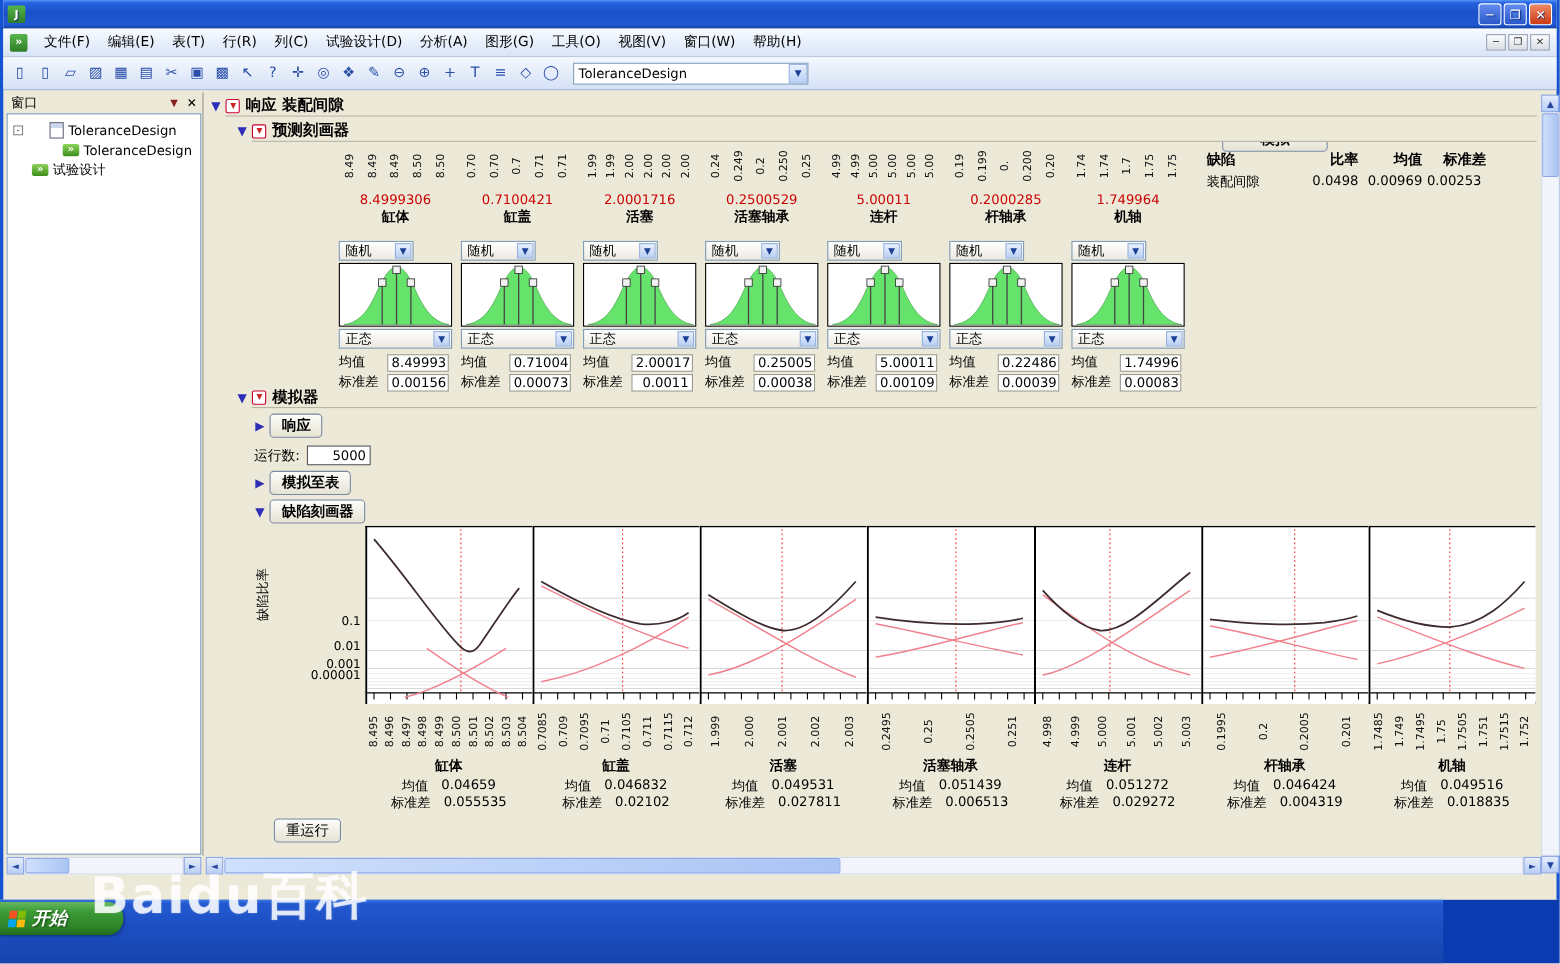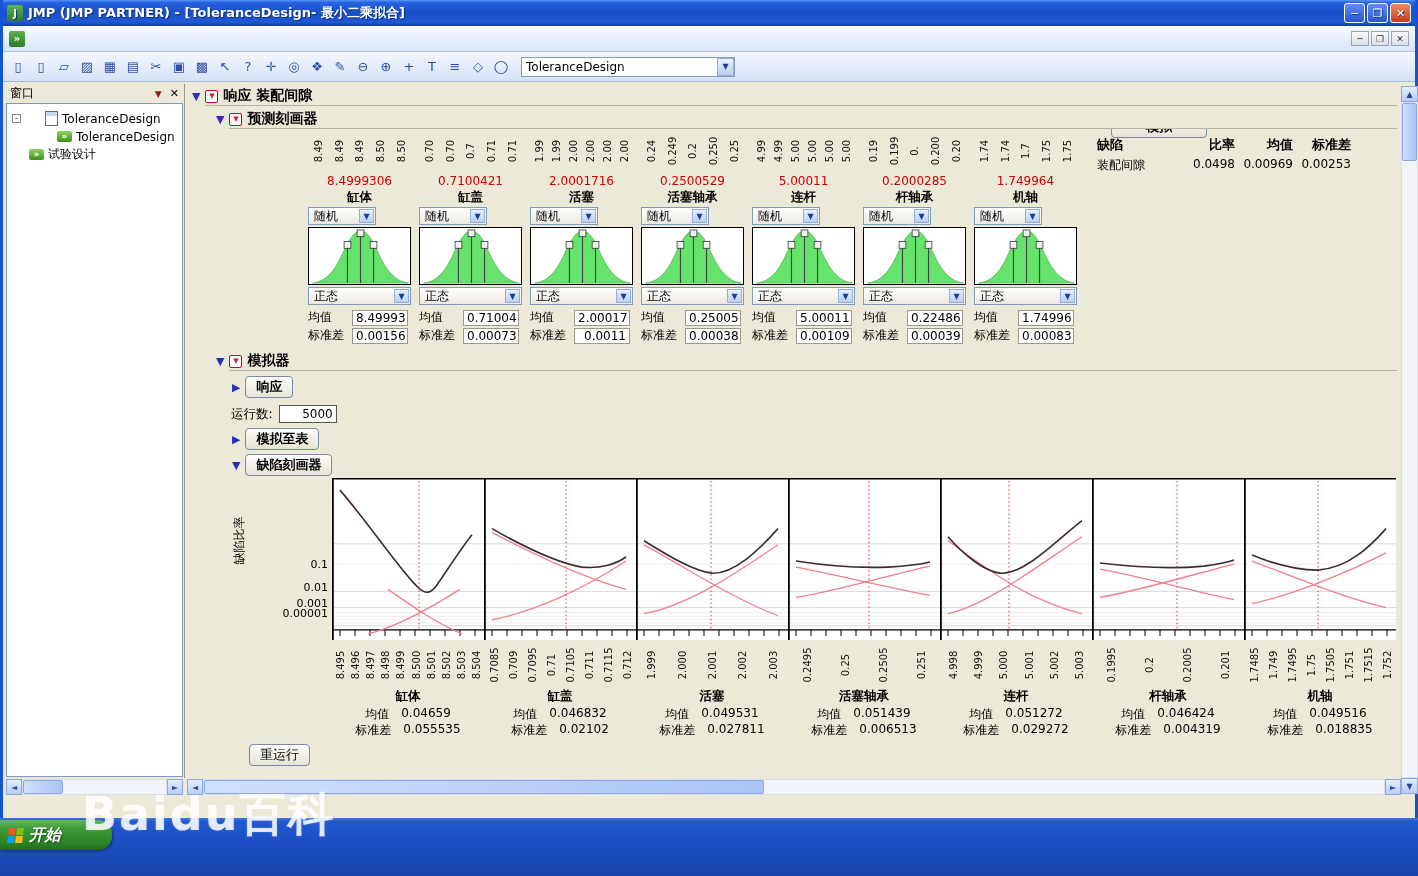--- a/index.html
+++ b/index.html
@@ -43,21 +43,21 @@
   .jmp-btn{border:1px solid #7a8aa5;border-radius:4px;background:linear-gradient(#fdfdfa,#e6e3d4);padding:1px 10px;font-size:13px;font-weight:bold;font-family:inherit}
   
   .pf-row{position:absolute;left:119px;top:44px;display:flex}
   .pf-col{width:111px}
   .pf-ticks{height:46px;display:flex;justify-content:space-around;padding:0 4px}
   .vtick{width:11px;height:46px;position:relative}
   .vtick i{position:absolute;left:50%;top:50%;transform:translate(-50%,-50%) rotate(-90deg);font-style:normal;font-size:10px;white-space:nowrap;color:#111}
   .pf-current{height:15px;text-align:center;color:#c00;font-size:12px}
   .pf-name{height:16px;text-align:center;font-weight:bold;font-size:12.5px}
   .dd-box{height:18px;border:1px solid #7f9db9;background:linear-gradient(#fff,#ece9e0);display:flex;align-items:center;padding:0 1px 0 5px;font-size:12px}
-  .pf-random{width:68px;margin:2px 0 2px 4px}
+  .pf-random{width:68px;margin:14px 0 2px 4px}
   .dist-panel{width:103px;height:58px;margin-left:4px;background:#fff;border:1px solid #000}
   .pf-dist{width:103px;margin:2px 0 4px 4px}
   .pf-stat{display:flex;align-items:center;margin:1px 0 1px 4px;font-size:12px}
   .pf-stat .lbl{width:44px}
   .val-box{width:56px;border:1px solid #9a998c;background:#fff;text-align:right;padding:0 3px;font-size:12px}
   
   .dt{position:absolute;font-size:12px}
   .dt .hd{font-weight:bold;font-size:13px}
   
   .dp-plot{position:absolute;left:147px;top:394px;width:1064px;height:162px;display:flex;border-bottom:2px solid #000}
@@ -76,46 +76,60 @@
   .dp-stat{width:152px;display:flex;justify-content:center;gap:12px;font-size:12px}
   .ylab{position:absolute;transform:rotate(-90deg);transform-origin:center;font-size:12px}
   .ytick{position:absolute;width:60px;text-align:right;font-size:11px}
   
   .sb-btn{position:absolute;background:linear-gradient(#e5edfd,#b9cdf5);border:1px solid #8ba7e8;color:#26479c;font-size:8px;display:flex;align-items:center;justify-content:center}
   .sb-track{position:absolute;background:#f1f4fb;border:1px solid #d6ddeb}
   .sb-thumb{position:absolute;background:linear-gradient(90deg,#cfe0fc,#aac4f4);border:1px solid #8ba7e8;border-radius:2px}
   .statusbar{position:absolute;left:3px;top:796px;width:1412px;height:19px;background:#ece9d8;border-top:1px solid #fff}
   .numbox{position:absolute;right:8px;top:2px;width:52px;height:15px;border:1px solid;border-color:#9b9884 #fff #fff #9b9884;font-size:10px;text-align:center;line-height:14px}
   
-  .taskbar{position:absolute;left:0;top:818px;width:1418px;height:58px;background:linear-gradient(#3a77e8 0%,#2258cf 6%,#1c4ec2 45%,#1744ad 100%)}
+  .taskbar{position:absolute;left:0;top:818px;width:1312px;height:58px;background:linear-gradient(#3a77e8 0%,#2258cf 6%,#1c4ec2 45%,#1744ad 100%)}
   .startbtn{position:absolute;left:0;top:2px;width:112px;height:30px;border-radius:0 14px 14px 0;display:flex;align-items:center;gap:6px;padding:0 14px 0 8px;
     background:linear-gradient(#64b85e 0%,#3c9b36 30%,#2c8127 80%,#1f6a1c 100%);color:#fff;font-weight:bold;font-style:italic;font-size:16px;text-shadow:1px 1px 2px #144812;box-shadow:1px 1px 3px rgba(0,0,0,.4)}
   .flag{display:grid;grid-template-columns:7px 7px;grid-template-rows:7px 7px;gap:1px;transform:skewX(-8deg)}
   .flag i{display:block}
   .watermark{position:absolute;left:82px;top:784px;font-size:46px;font-weight:bold;color:rgba(255,255,255,.82);letter-spacing:2px;z-index:50;pointer-events:none;text-shadow:0 0 2px rgba(255,255,255,.3)}
 </style>
 </head>
 <body>
 
 <div class="screen">
 
   <div class="appwin">
 
     <div class="titlebar">
       <span class="app-icon">J</span>
-      <span>JMP (JMP PARTNER)  - [ToleranceDesign- 最小二乘拟合]</span>
       <span class="winbtns">
         <span class="winbtn">─</span>
         <span class="winbtn">❐</span>
         <span class="winbtn close">✕</span>
       </span>
     </div>
 
     <div class="menubar">
       <span class="app-icon">»</span>
+      <span style="display:flex">
+
+      <span class="menu-item">文件(F)</span>
+          <span class="menu-item">编辑(E)</span>
+          <span class="menu-item">表(T)</span>
+          <span class="menu-item">行(R)</span>
+          <span class="menu-item">列(C)</span>
+          <span class="menu-item">试验设计(D)</span>
+          <span class="menu-item">分析(A)</span>
+          <span class="menu-item">图形(G)</span>
+          <span class="menu-item">工具(O)</span>
+          <span class="menu-item">视图(V)</span>
+          <span class="menu-item">窗口(W)</span>
+          <span class="menu-item">帮助(H)</span>
+        </span>
       <span class="mdibtns">
         <span class="mdibtn">─</span>
         <span class="mdibtn">❐</span>
         <span class="mdibtn">✕</span>
       </span>
     </div>
 
     <div class="toolbar">
       <span style="display:flex;gap:1px">
 
@@ -196,21 +210,21 @@
         <div style="display:flex">
           <span class="hd" style="width:84px">缺陷</span>
           <span class="hd" style="width:54px;text-align:right">比率</span>
           <span class="hd" style="width:58px;text-align:right">均值</span>
           <span class="hd" style="width:58px;text-align:right">标准差</span>
         </div>
         <div style="display:flex;margin-top:3px">
           <span style="width:84px">装配间隙</span>
           <span style="width:54px;text-align:right">0.0498</span>
           <span style="width:58px;text-align:right">0.00969</span>
-          <span style="width:58px;text-align:right">0.00253</span>
+          <span style="width:58px;text-align:center">0.00253</span>
         </div>
       </div>
 
       <div class="pf-row">
 
           <div class="pf-col">
             <div class="pf-ticks">
 
             <span class="vtick">
                 <i>8.49</i>

